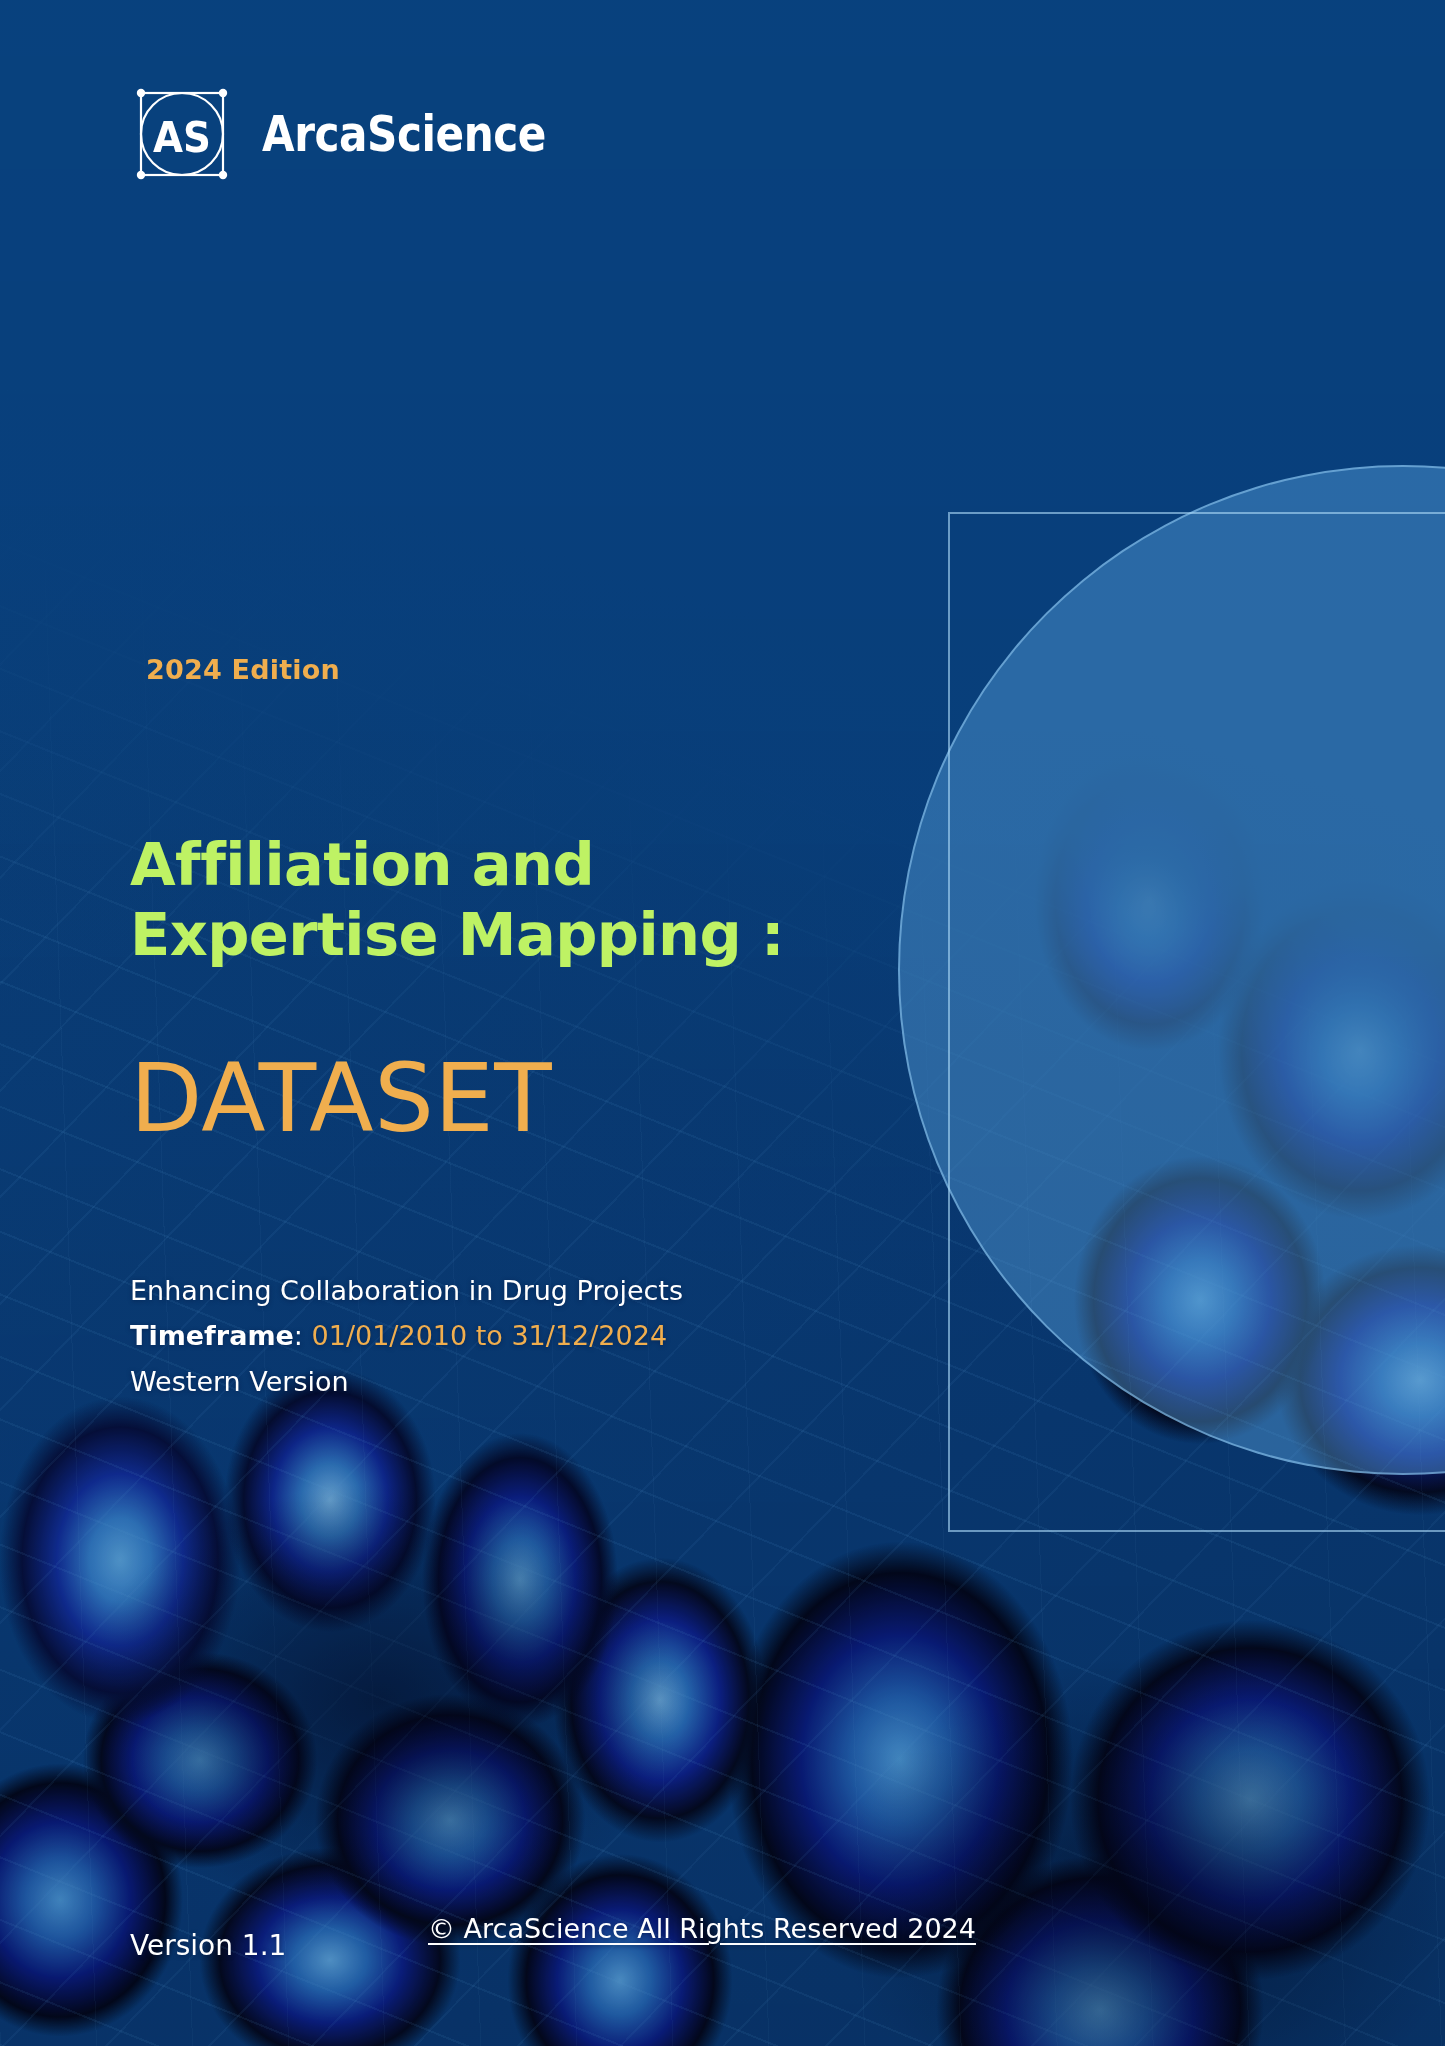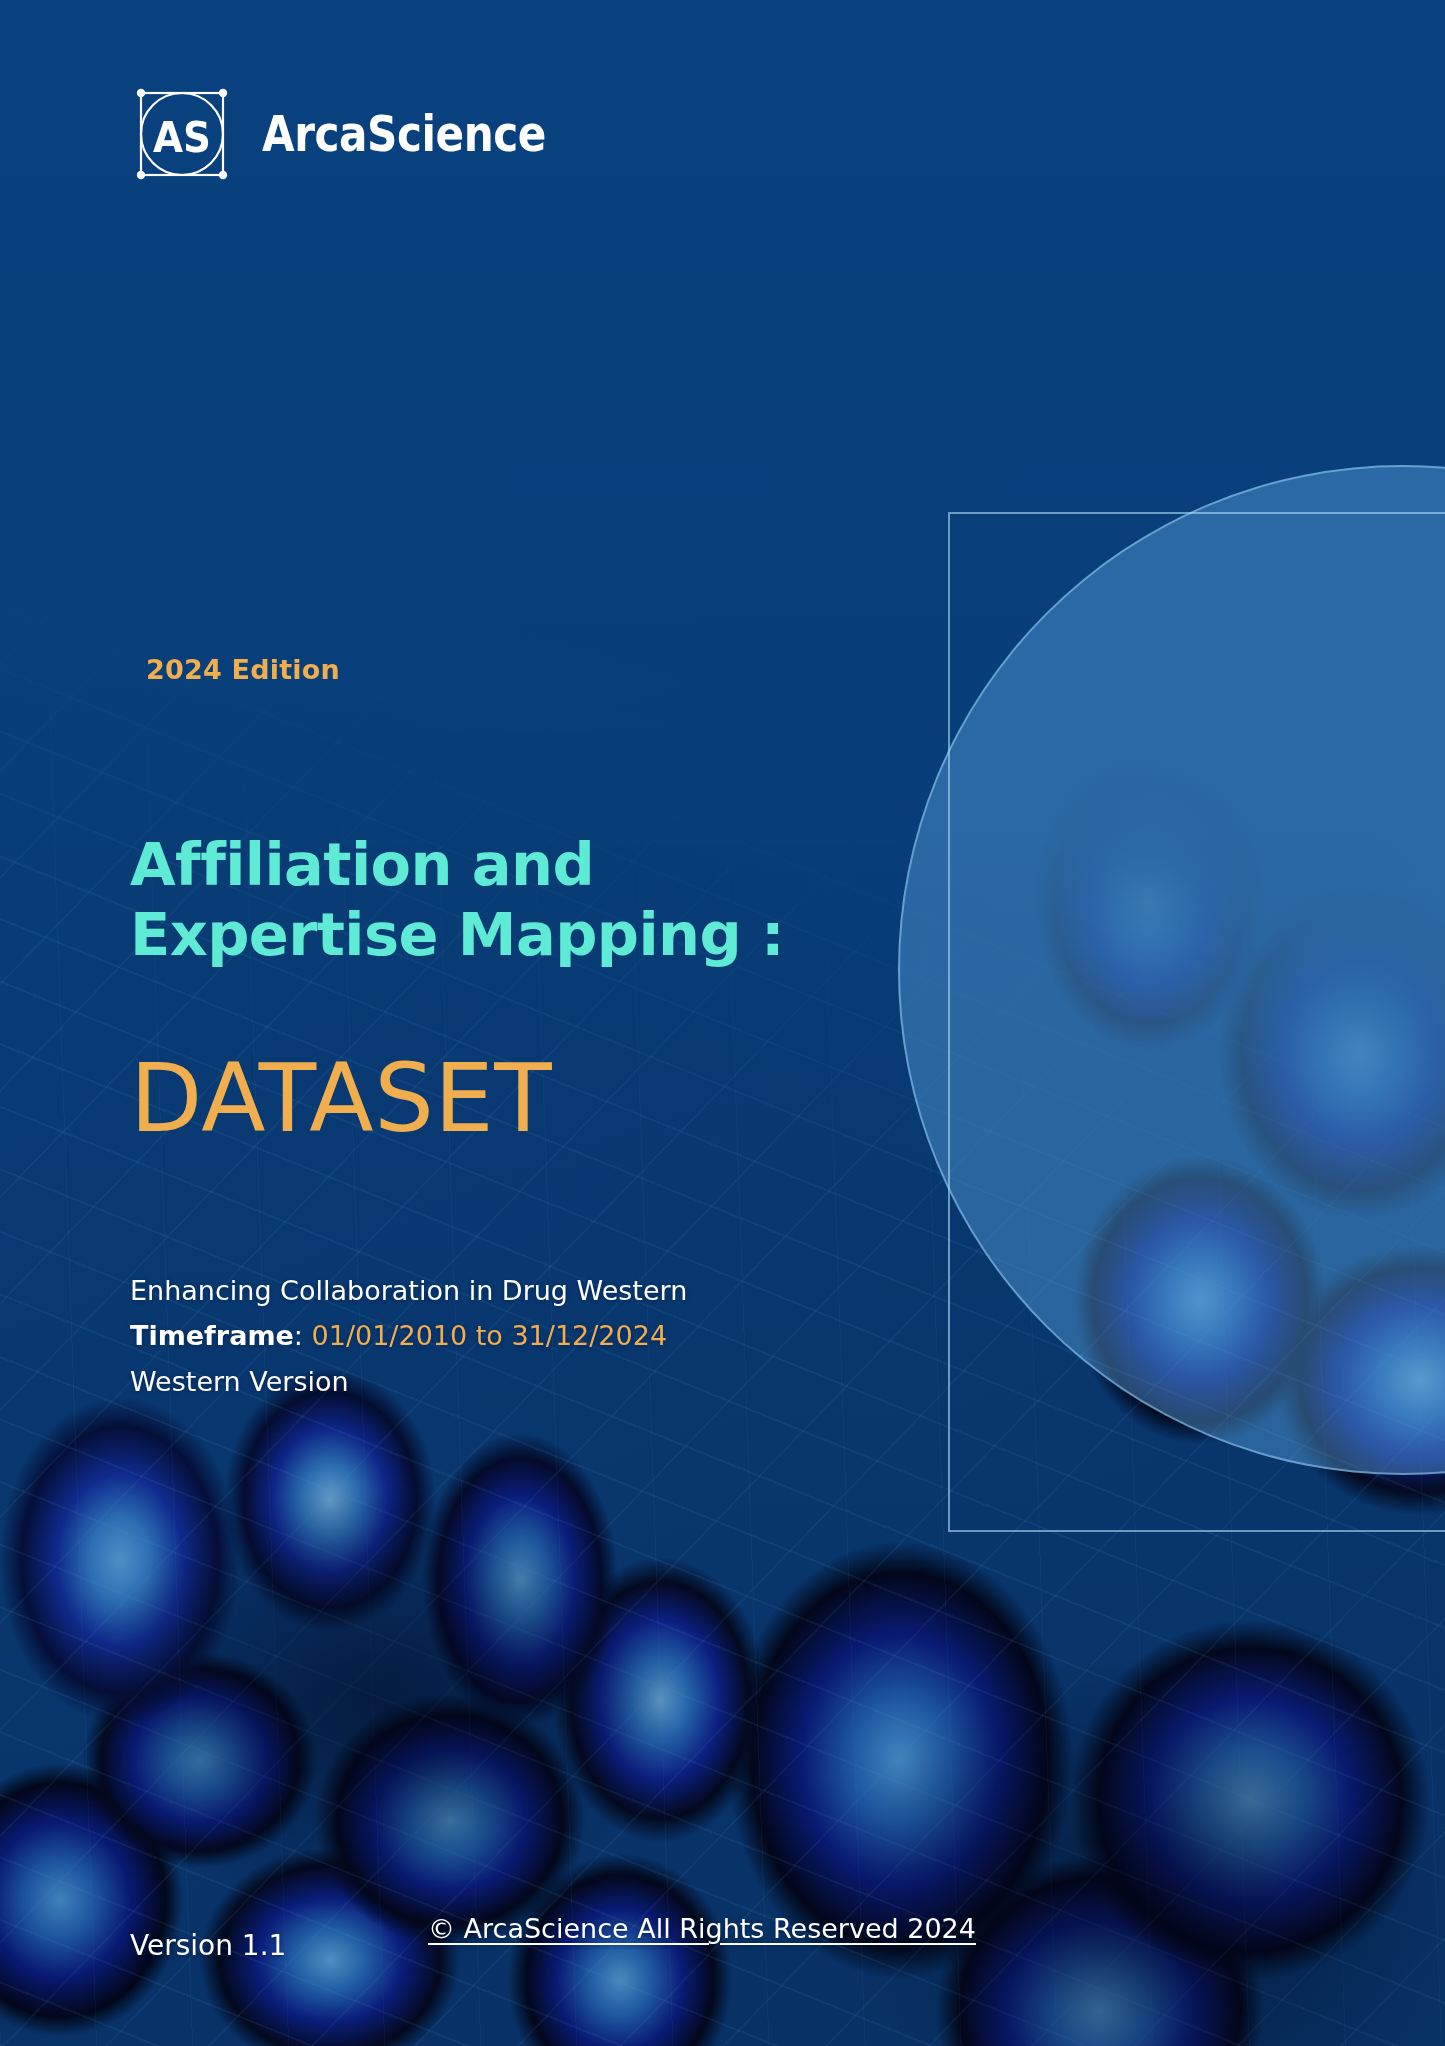--- a/index.html
+++ b/index.html
@@ -140,21 +140,21 @@
     color:#f0ae4e;
     font-size:27px;
     font-weight:bold;
     letter-spacing:.2px;
     white-space:nowrap;
   }
 
   .title {
     position:absolute;
     left:130px; top:830px;
-    color:#5eead4;
+    color:#bef264;
     font-size:59px;
     font-weight:bold;
     line-height:1.18;
     letter-spacing:-.6px;
     white-space:nowrap;
   }
   .title .line { display:block; }
 
   .dataset {
     position:absolute;
@@ -232,21 +232,21 @@
   <div class="edition">2024 Edition</div>
 
   <div class="title">
     <span class="line">Affiliation and</span>
     <span class="line">Expertise Mapping :</span>
   </div>
 
   <div class="dataset">DATASET</div>
 
   <div class="meta">
-    <span class="row">Enhancing Collaboration in Drug Western</span>
+    <span class="row">Enhancing Collaboration in Drug Projects</span>
     <span class="row"><span class="label">Timeframe</span><span>: </span><span class="value-accent">01/01/2010 to 31/12/2024</span></span>
     <span class="row">Western Version</span>
   </div>
 
   <div class="footer-version">Version 1.1</div>
   <div class="footer-copyright">© ArcaScience All Rights Reserved 2024</div>
 
 </div>
 
 </body></html>

